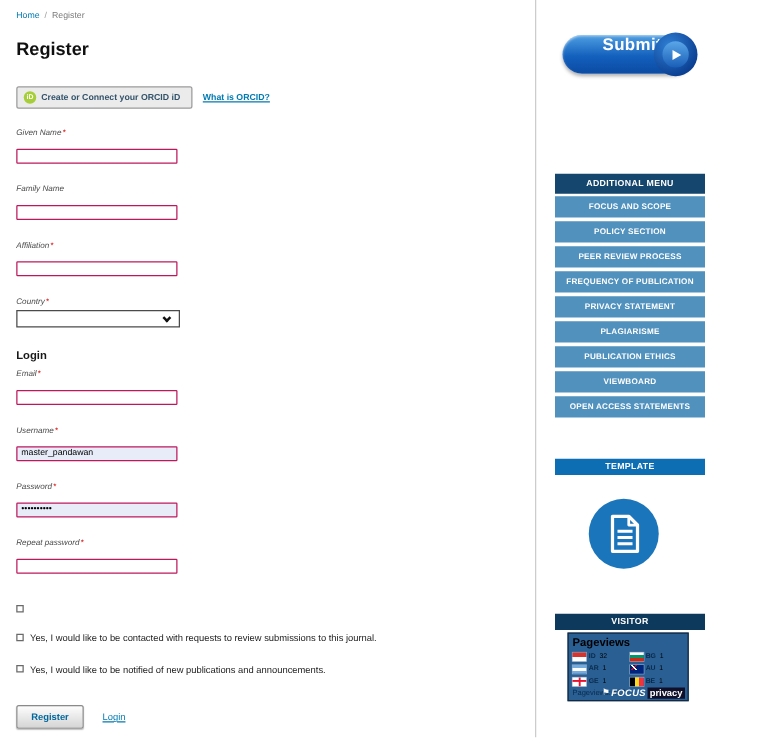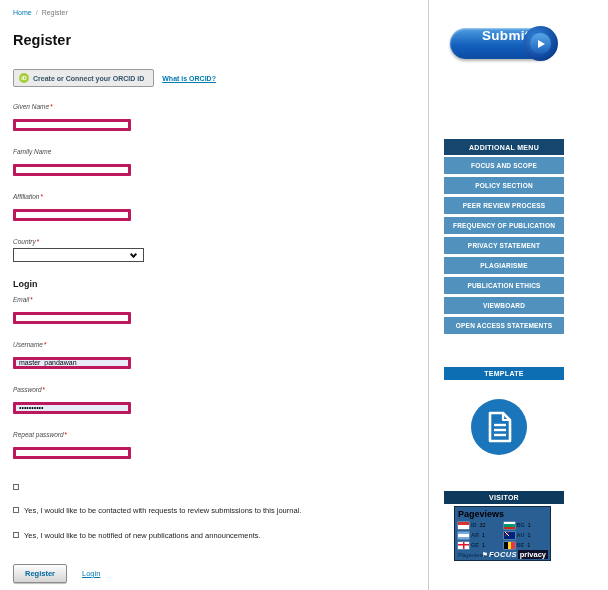--- a/index.html
+++ b/index.html
@@ -32,21 +32,21 @@
   a.link { color: #007ab2; text-decoration: underline; cursor: pointer; }
   .orcid-row a.link { font-size: 7px; font-weight: 600; }
 
   h2.section-heading { font-size: 9px; font-weight: bold; color: #181818; margin: 0 0 7px; }
   h2.login-heading { margin-top: 9px; }
 
   .field { margin-bottom: 17px; width: 131px; }
   .lbl { display: block; font-size: 6.5px; font-style: italic; color: #4a4a4a; margin-bottom: 3px; }
   .req { color: #d40000; font-style: normal; margin-left: 1px; }
   .inp {
-    width: 118px; height: 12px; border: 3px solid #be185d; border-radius: 1px;
+    width: 129px; height: 12px; border: 1px solid #be185d; border-radius: 1px;
     font-size: 7px; padding: 0 3px; font-family: "Liberation Sans", sans-serif; background: #fff;
   }
   .inp.autofill { background: #e7ecf8; }
   .select {
     width: 131px; height: 14px; border: 1px solid #4a4a4a; background: #fff;
     display: flex; align-items: center; justify-content: flex-end; padding-right: 7px; cursor: pointer;
   }
   .chev { width: 5px; height: 5px; border-right: 2px solid #111; border-bottom: 2px solid #111; transform: rotate(45deg); margin-top: -2px; }
 
   .checkbox-section { margin-top: 24px; }

